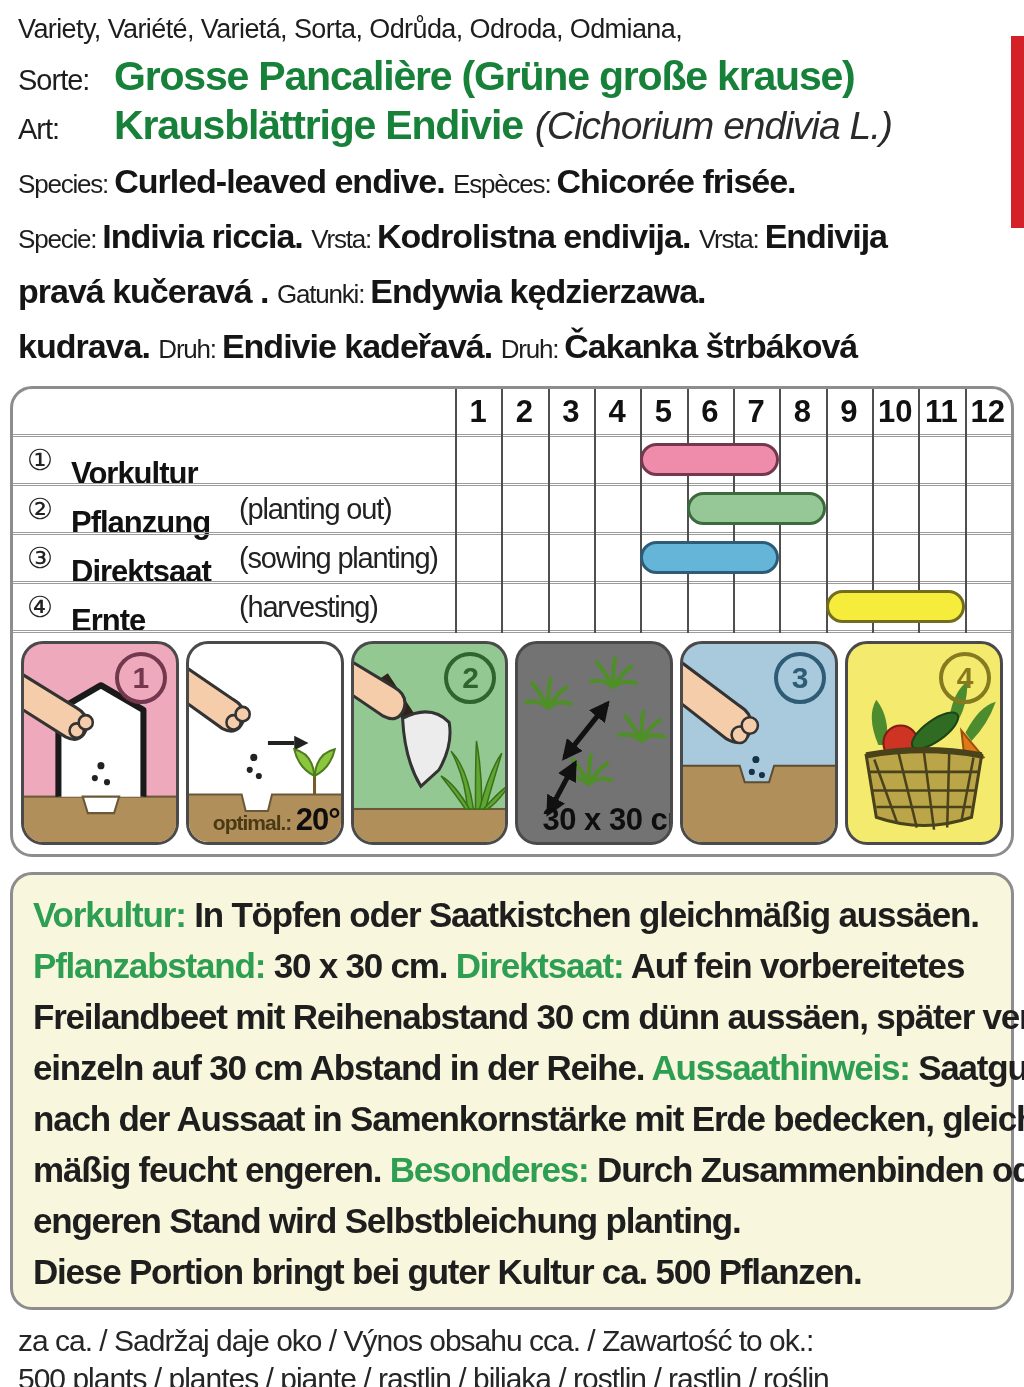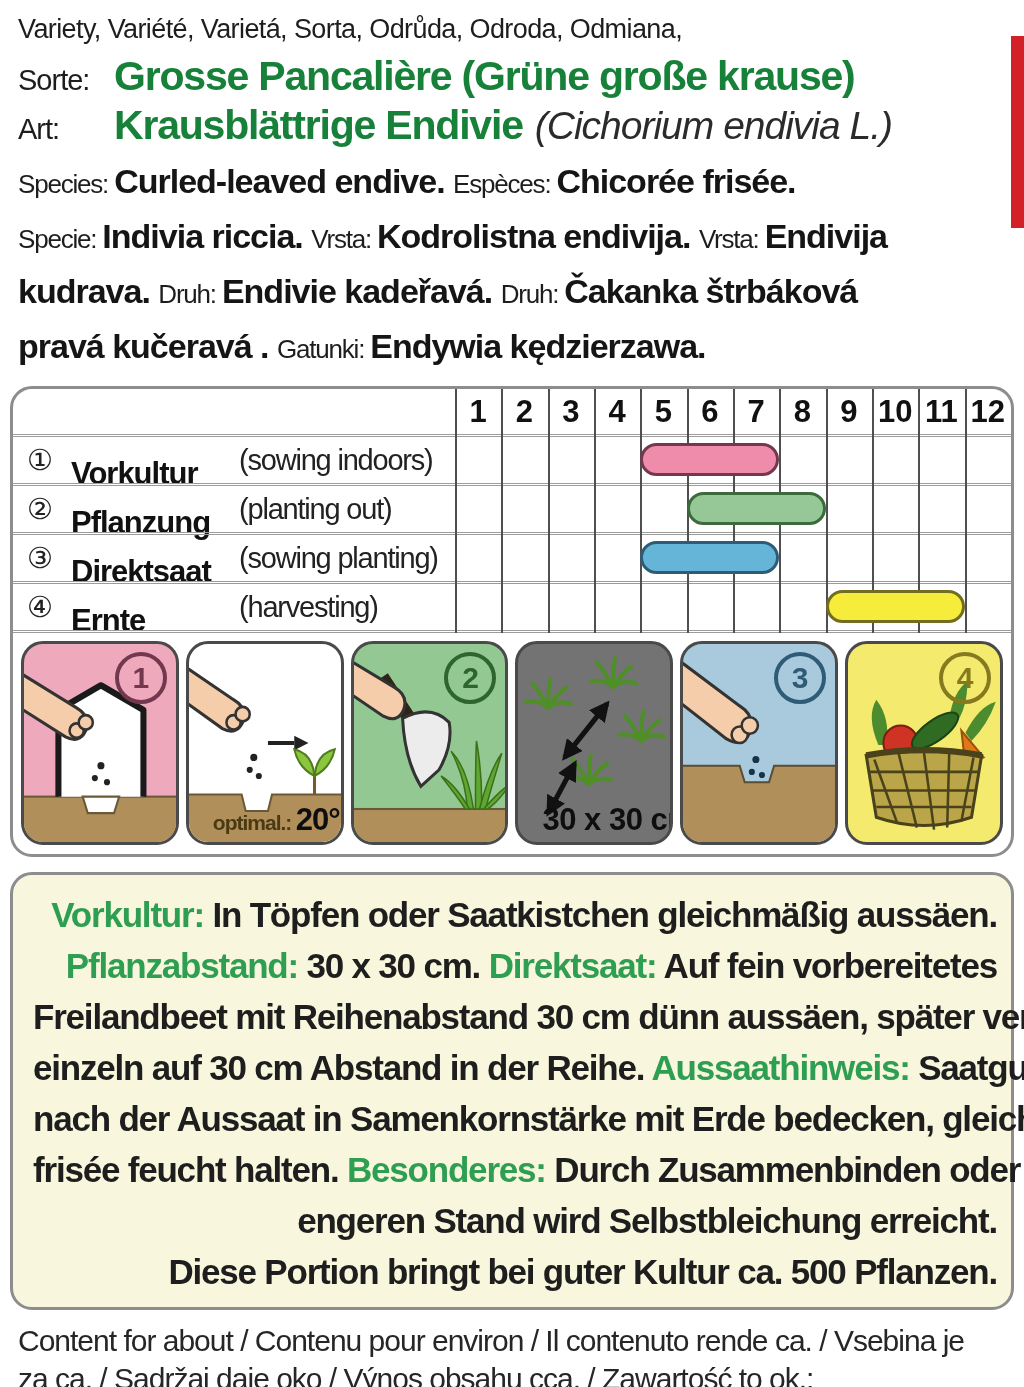--- a/index.html
+++ b/index.html
@@ -39,21 +39,21 @@
   .picto{position:relative;flex:1;height:198px;border:3px solid #4a4a4a;border-radius:22px;overflow:hidden;background:#fff;}
   .picto svg{position:absolute;left:0;top:0;width:100%;height:100%;}
   .badge{position:absolute;top:8px;right:9px;width:44px;height:44px;border-radius:50%;border:4px solid #444;
          display:flex;align-items:center;justify-content:center;font-size:30px;font-weight:700;z-index:3;background:transparent;}
   .picto-caption{position:absolute;left:24px;bottom:4px;z-index:3;white-space:nowrap;}
   .cap-lab{font-size:21px;font-weight:700;letter-spacing:-1px;color:#4a3a14;}
   .cap-val{font-size:31px;font-weight:700;letter-spacing:-1px;color:#0e0e0e;}
   .cap-big{font-size:31px;font-weight:700;letter-spacing:-0.5px;color:#0e0e0e;}
   
   .info-box{margin:15px 10px 0 10px;border:3px solid #8d8d8d;border-radius:22px;background:#f8f7dd;
-            padding:14px 14px 10px 20px;text-align:right;}
+            padding:14px 14px 10px 20px;}
   .info-line{font-size:35px;font-weight:700;letter-spacing:-1.2px;line-height:51px;color:#1e1e1e;white-space:nowrap;}
   .seg-grn{color:#2e9e52;}
   .seg-blk{color:#1e1e1e;}
   
   .footer{padding:12px 18px 0 18px;}
   .footer-line{font-size:30px;letter-spacing:-1px;line-height:38px;color:#262626;}
 </style>
 </head>
 <body>
 
@@ -68,22 +68,22 @@
       <span class="green-title">Grosse Pancalière (Grüne große krause)</span>
     </div>
     <div class="title-row">
       <span class="inline-label">Art:</span>
       <span class="green-title">Krausblättrige Endivie</span>
       <span class="latin">(Cichorium endivia L.)</span>
     </div>
     <div class="species-block">
       <div class="species-line"><span class="seg-lab">Species: </span><span class="seg-val">Curled-leaved endive. </span><span class="seg-lab">Espèces: </span><span class="seg-val">Chicorée frisée.</span></div>
       <div class="species-line"><span class="seg-lab">Specie: </span><span class="seg-val">Indivia riccia. </span><span class="seg-lab">Vrsta: </span><span class="seg-val">Kodrolistna endivija. </span><span class="seg-lab">Vrsta: </span><span class="seg-val">Endivija</span></div>
+      <div class="species-line"><span class="seg-val">pravá kučeravá . </span><span class="seg-lab">Gatunki: </span><span class="seg-val">Endywia kędzierzawa.</span></div>
       <div class="species-line"><span class="seg-val">kudrava. </span><span class="seg-lab">Druh: </span><span class="seg-val">Endivie kadeřavá. </span><span class="seg-lab">Druh: </span><span class="seg-val">Čakanka štrbáková</span></div>
-      <div class="species-line"><span class="seg-val">pravá kučeravá . </span><span class="seg-lab">Gatunki: </span><span class="seg-val">Endywia kędzierzawa.</span></div>
     </div>
   </div>
 
   <div class="calendar-box">
     <div class="cal-grid">
       <div class="cal-vlines">
           <div class="cal-vcell"></div>
           <div class="cal-vcell"></div>
           <div class="cal-vcell"></div>
           <div class="cal-vcell"></div>
@@ -107,21 +107,20 @@
           <div class="cal-mcell">8</div>
           <div class="cal-mcell">9</div>
           <div class="cal-mcell">10</div>
           <div class="cal-mcell">11</div>
           <div class="cal-mcell">12</div>
         </div>
       <div class="cal-rows">
           <div class="cal-row">
             <span class="cal-num">①</span>
             <span class="cal-label">Vorkultur</span>
-            <span class="cal-sub">(sowing indoors)</span>
             <div class="bar-zone">
               <div class="cal-bar" style="left: 33.3333%; width: 25%; background: rgb(239, 139, 171); border-color: rgb(116, 56, 78);"></div>
             </div>
           </div>
           <div class="cal-row">
             <span class="cal-num">②</span>
             <span class="cal-label">Pflanzung</span>
             <span class="cal-sub">(planting out)</span>
             <div class="bar-zone">
               <div class="cal-bar" style="left: 41.6667%; width: 25%; background: rgb(150, 199, 150); border-color: rgb(60, 106, 60);"></div>
@@ -274,24 +273,23 @@
 
     </div>
   </div>
 
   <div class="info-box">
     <div class="info-line"><span class="seg-grn">Vorkultur:</span><span class="seg-blk"> In Töpfen oder Saatkistchen gleichmäßig aussäen.</span></div>
     <div class="info-line"><span class="seg-grn">Pflanzabstand:</span><span class="seg-blk"> 30 x 30 cm. </span><span class="seg-grn">Direktsaat:</span><span class="seg-blk"> Auf fein vorbereitetes</span></div>
     <div class="info-line"><span class="seg-blk">Freilandbeet mit Reihenabstand 30 cm dünn aussäen, später ver-</span></div>
     <div class="info-line"><span class="seg-blk">einzeln auf 30 cm Abstand in der Reihe. </span><span class="seg-grn">Aussaathinweis:</span><span class="seg-blk"> Saatgut</span></div>
     <div class="info-line"><span class="seg-blk">nach der Aussaat in Samenkornstärke mit Erde bedecken, gleich-</span></div>
-    <div class="info-line"><span class="seg-blk">frisée feucht halten. </span><span class="seg-grn">Besonderes:</span><span class="seg-blk"> Durch Zusammenbinden oder</span></div>
-    <div class="info-line"><span class="seg-blk">engeren Stand wird Selbstbleichung erreicht.</span></div>
+    <div class="info-line"><span class="seg-blk">mäßig feucht engeren. </span><span class="seg-grn">Besonderes:</span><span class="seg-blk"> Durch Zusammenbinden oder</span></div>
+    <div class="info-line"><span class="seg-blk">engeren Stand wird Selbstbleichung planting.</span></div>
     <div class="info-line"><span class="seg-blk">Diese Portion bringt bei guter Kultur ca. 500 Pflanzen.</span></div>
   </div>
 
   <div class="footer">
-    <div class="footer-line">Content for about / Contenu pour environ / Il contenuto rende ca. / Vsebina je</div>
     <div class="footer-line">za ca. / Sadržaj daje oko / Výnos obsahu cca. / Zawartość to ok.:</div>
     <div class="footer-line">500 plants / plantes / piante / rastlin / biljaka / rostlin / rastlin / roślin</div>
   </div>
 
 </div>
 
 </body></html>

